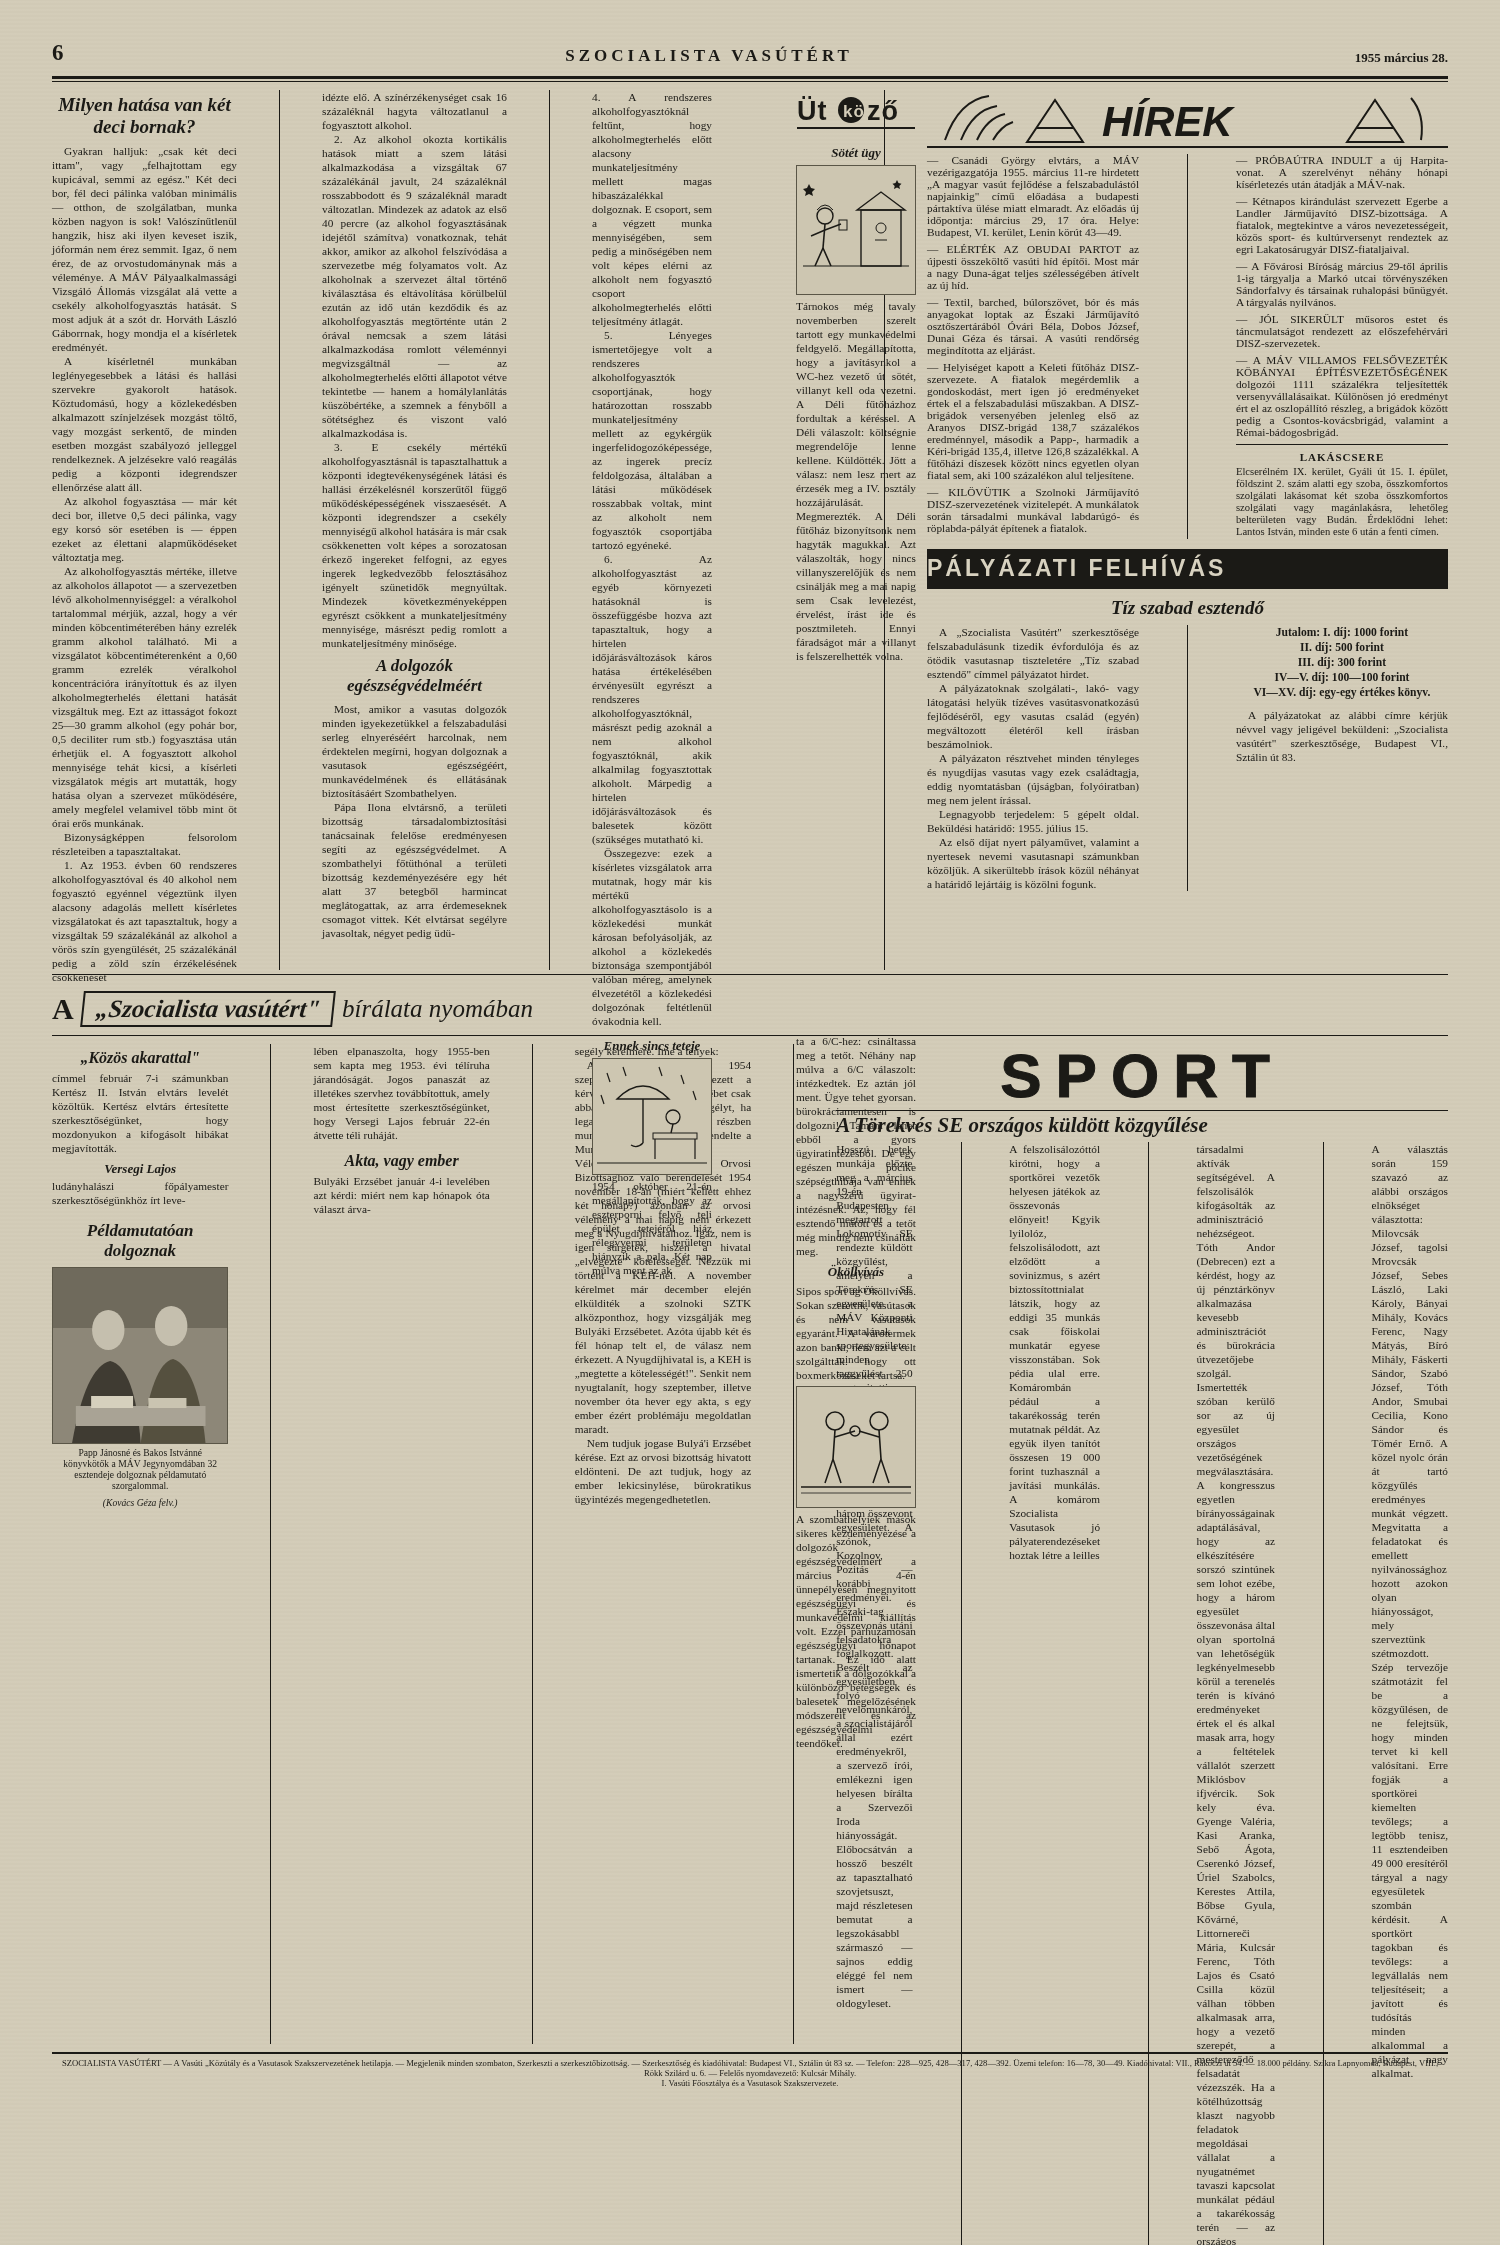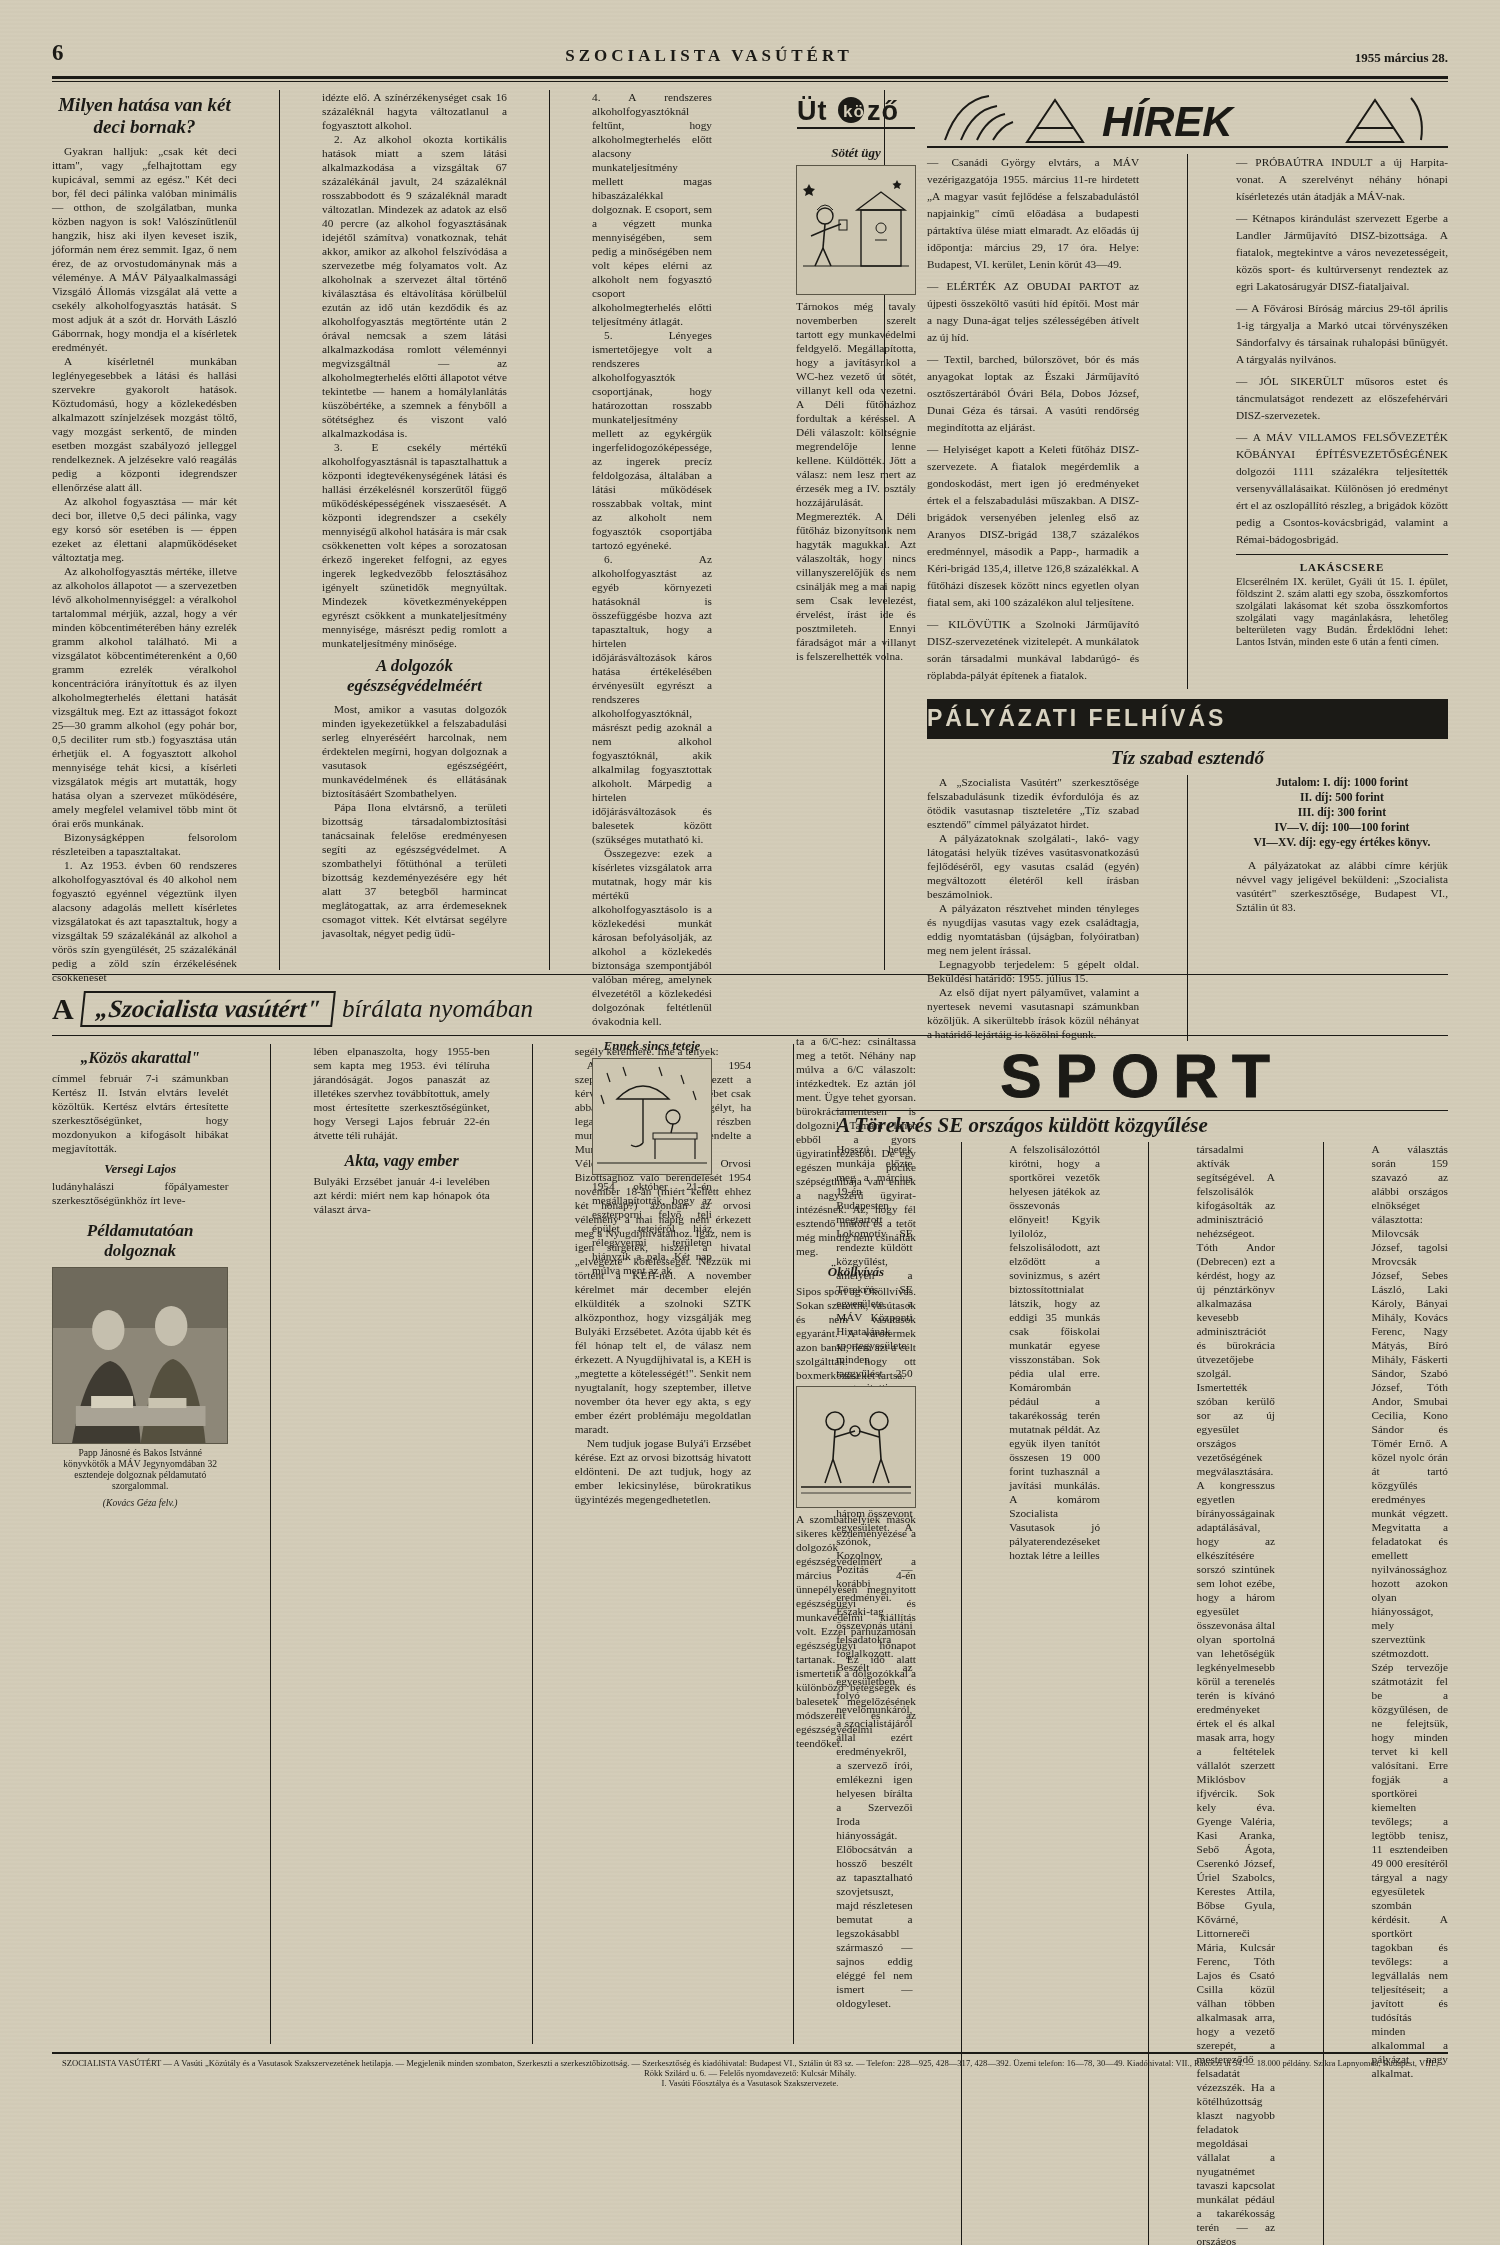--- a/index.html
+++ b/index.html
@@ -70,21 +70,21 @@
     text-align:center; position:relative;
   }
 
   
   .hirek-band {
     position:relative; height:56px; overflow:hidden;
     border-bottom:2px solid #1b1a16;
   }
   .hirek-rays { position:absolute; left:0; top:0; }
 
-  .newsitem { font-size:11.3px; line-height:17px; text-align:justify; margin-bottom:5px; }
+  .newsitem { font-size:11.3px; line-height:12px; text-align:justify; margin-bottom:5px; }
 
   .banner {
     background:#1b1a16; color:#d8d2c0;
     font-family:"Liberation Sans", sans-serif;
     font-weight:bold; letter-spacing:3px;
     padding:6px 0 7px 0; font-size:23px;
   }
 
   .center-i { text-align:center; font-style:italic; font-size:13px; font-weight:bold; }
 

